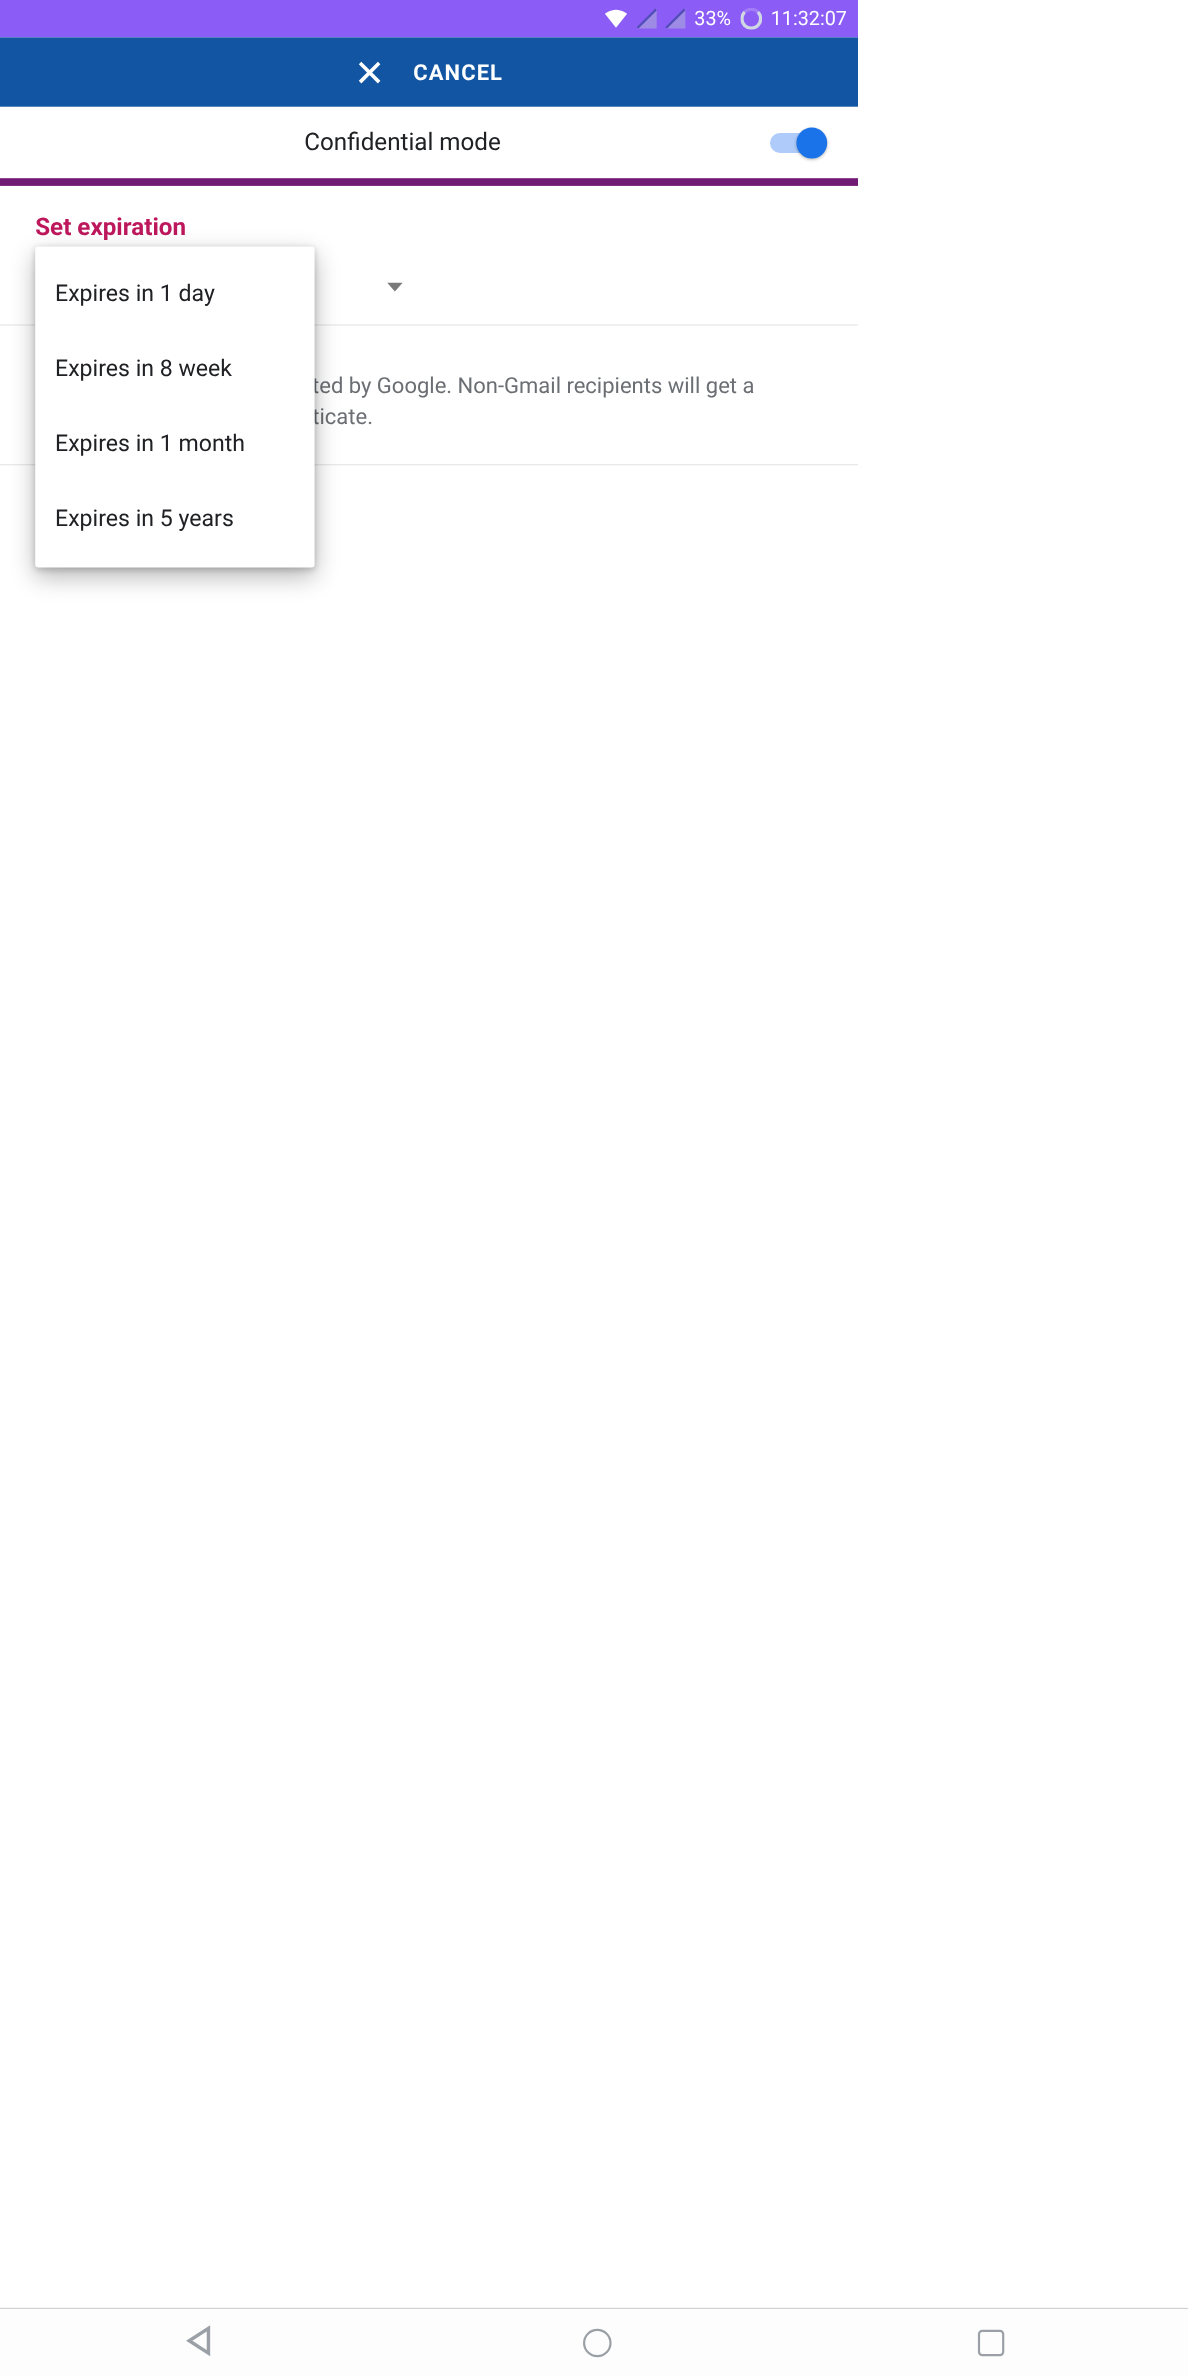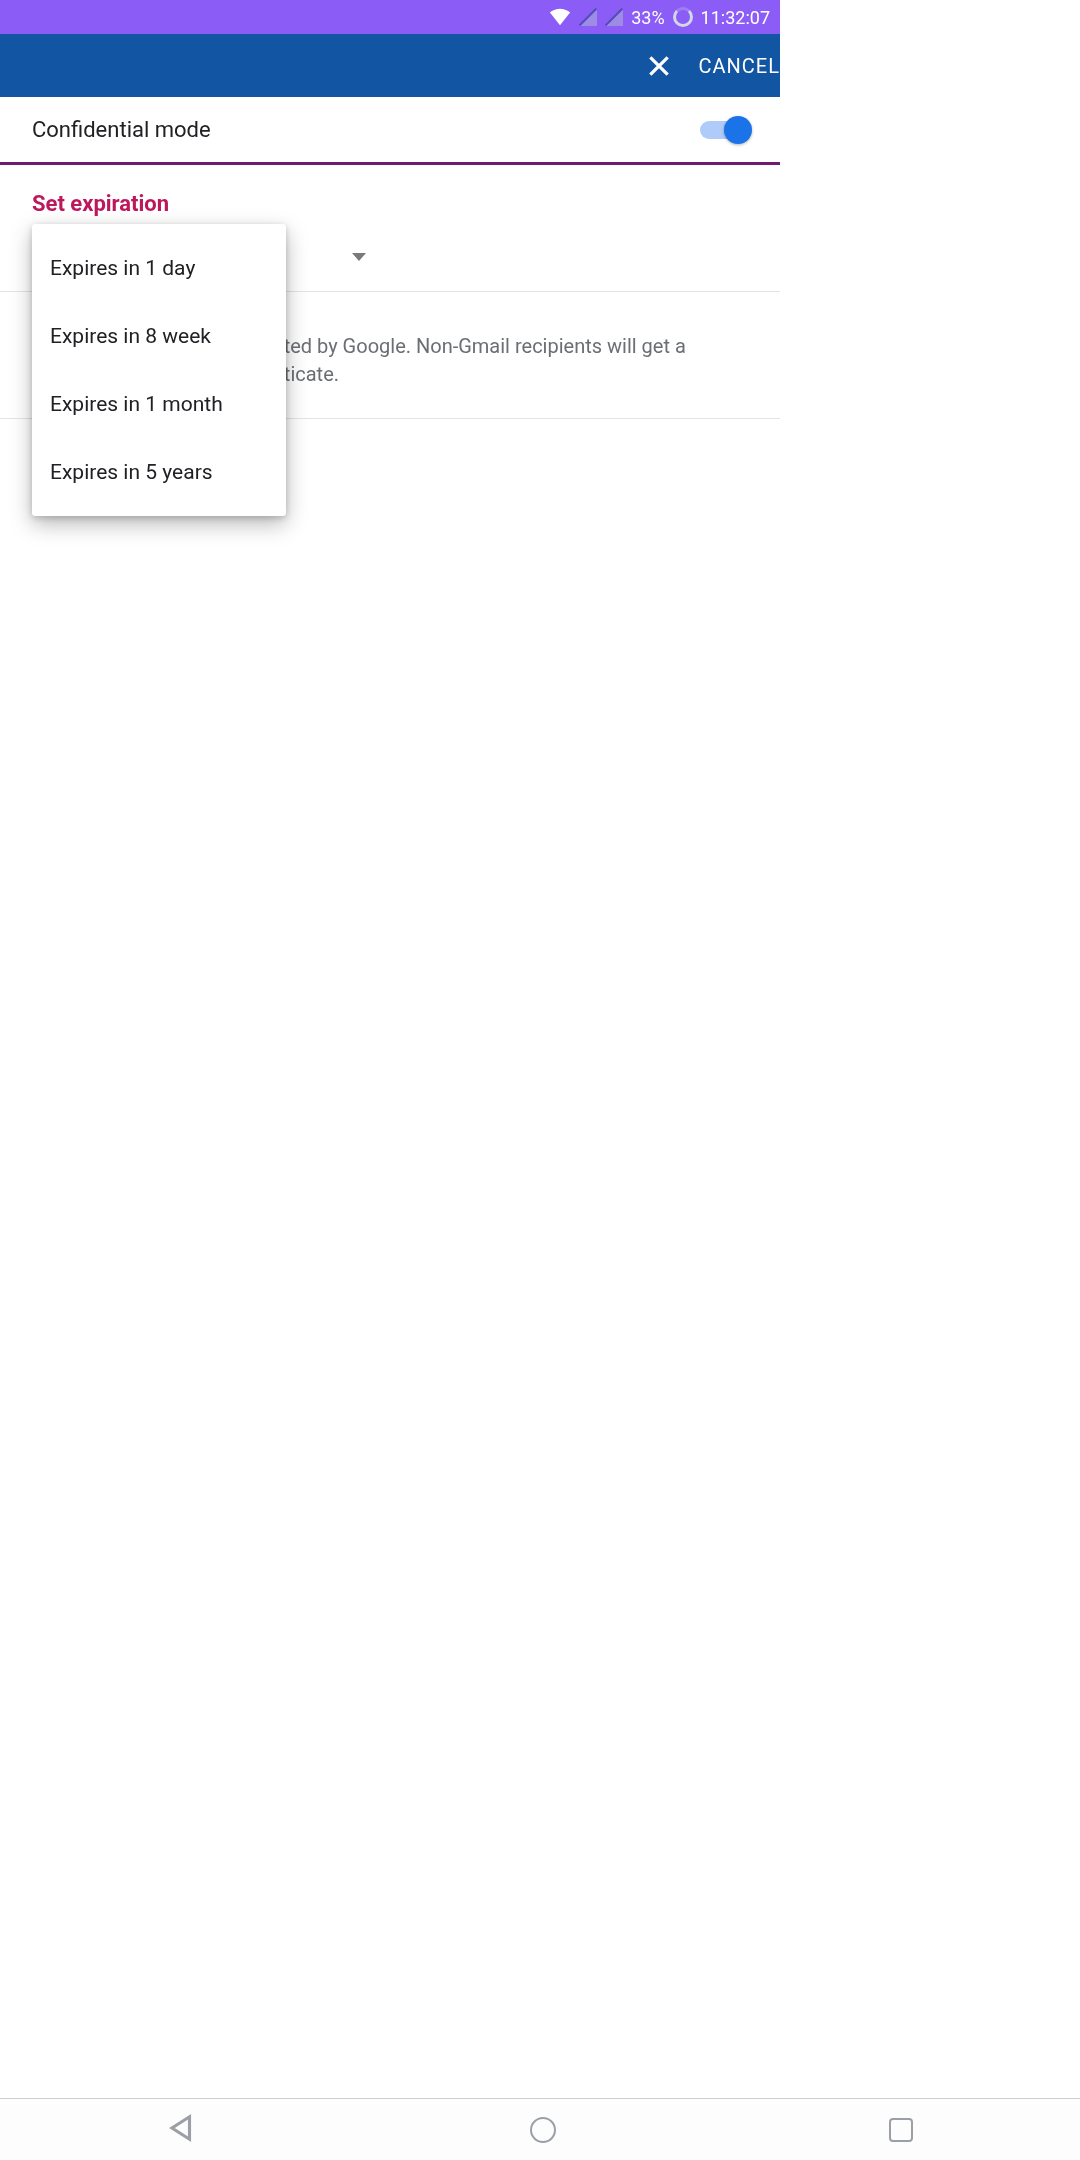--- a/index.html
+++ b/index.html
@@ -26,37 +26,38 @@
     height: 63px;
     background: #1155a3;
     display: flex;
     align-items: center;
     color: #fff;
   }
   .app-bar .btn {
     flex: 1;
     display: flex;
     align-items: center;
-    justify-content: flex-end;
+    justify-content: center;
     gap: 27px;
     font-size: 20px;
-    font-weight: 400;
+    font-weight: 700;
     letter-spacing: 1px;
     height: 100%;
   }
   .app-bar svg { width: 26px; height: 26px; stroke: #fff; stroke-width: 3; fill: none; }
   
   .row {
     display: flex;
     align-items: center;
     padding: 20px 32px;
-    border-bottom: 3px solid #701a75;
+    border-bottom: 7px solid #701a75;
     font-size: 22px;
     color: #202124;
     min-height: 64px;
+    text-align: center;
   }
   .row .label { flex: 1; }
   .toggle {
     width: 48px; height: 18px; background: #aecbfa; border-radius: 10px; position: relative;
   }
   .toggle .thumb {
     width: 28px; height: 28px; border-radius: 50%; background: #1a73e8; position: absolute; right: -4px; top: -5px;
     box-shadow: 0 1px 3px rgba(0,0,0,0.3);
   }
   

